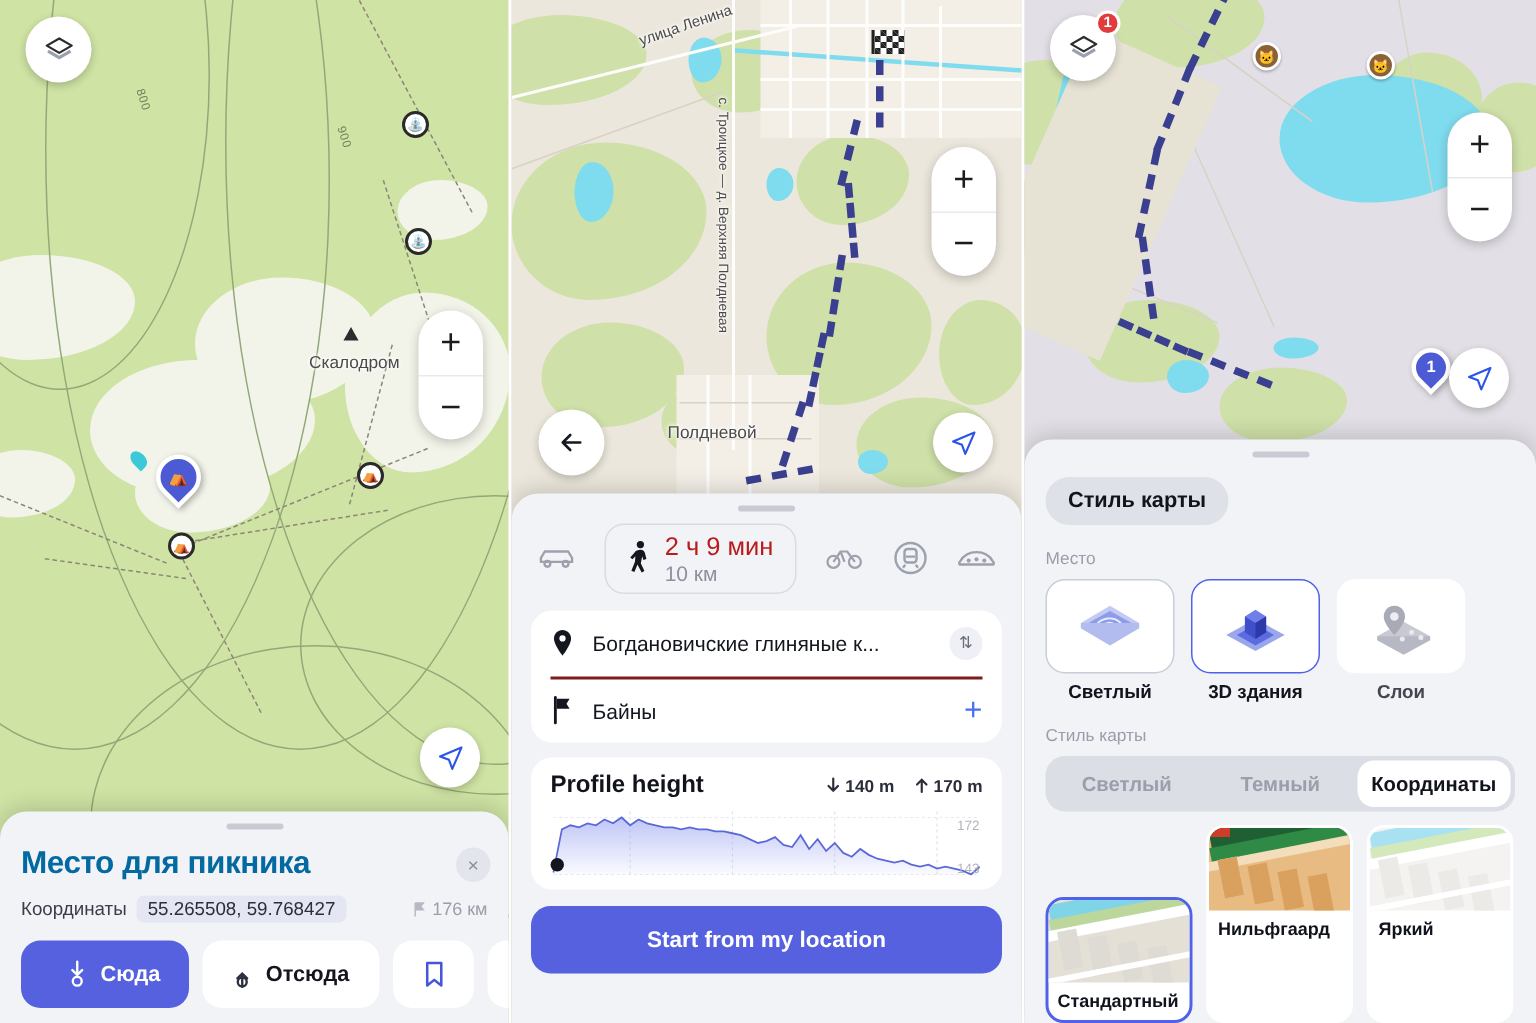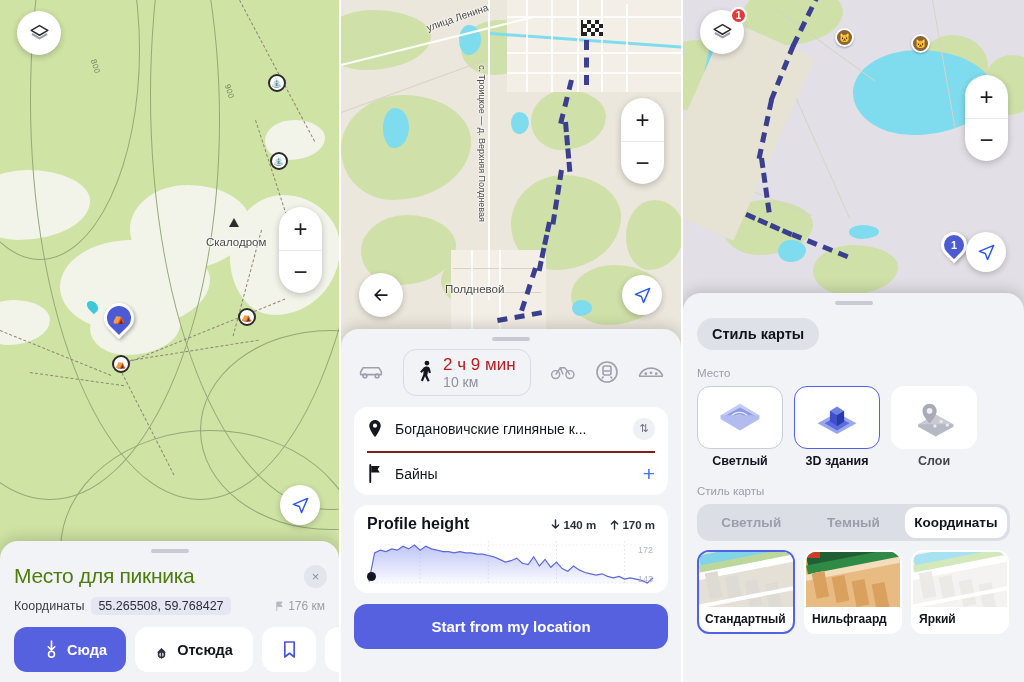--- a/index.html
+++ b/index.html
@@ -79,21 +79,21 @@
       border-left: 2px solid #222; }
 
   
   .sheet { position: absolute; left: 0; right: 0; bottom: 0; background: #f2f3f7;
            border-radius: 18px 18px 0 0; box-shadow: 0 -3px 14px rgba(0,0,0,.16); }
   .grabber { width: 38px; height: 4px; background: #c9cbd4; border-radius: 3px;
              margin: 8px auto 0; }
 
   
   .p1-sheet { padding: 0 14px 10px; }
-  .p1-title { font-size: 21px; font-weight: normal; color: #4d7c0f; margin: 11px 0 0; letter-spacing: -.3px; }
+  .p1-title { font-size: 21px; font-weight: bold; color: #0369a1; margin: 11px 0 0; letter-spacing: -.3px; }
   .close-btn { position: absolute; top: 24px; right: 12px; width: 23px; height: 23px;
                border-radius: 50%; background: #e3e5ec; color: #8c8f9c; font-size: 13px;
                display: flex; align-items: center; justify-content: center; }
   .coord-row { display: flex; align-items: center; margin-top: 9px; }
   .coord-label { font-size: 12.5px; color: #3b3e4a; }
   .coord-chip { font-size: 12.5px; color: #2c2f3a; background: #e4e7f3; border-radius: 5px;
                 padding: 2px 7px; margin-left: 7px; }
   .dist { margin-left: auto; font-size: 12px; color: #9b9eaa; display: flex; align-items: center; gap: 4px; }
   .p1-actions { display: flex; gap: 9px; margin-top: 12px; }
   .act { height: 45px; border-radius: 13px; background: #fff; display: flex;
@@ -152,21 +152,21 @@
   .layer-name.off { color: #43464f; }
 
   .themes { display: flex; background: #dcdee6; border-radius: 13px; padding: 3px; margin-top: 7px; }
   .theme { flex: 1; text-align: center; font-size: 13.5px; font-weight: bold; color: #9b9eab;
            padding: 8px 0; border-radius: 11px; }
   .theme.on { background: #fff; color: #11141d; }
 
   .styles { display: flex; gap: 9px; margin-top: 9px; }
   .style-card { width: 98px; background: #fff; border-radius: 12px; border: 2px solid transparent;
                 overflow: hidden; }
-  .style-card.on { border-color: #4f62e8; }
+  .style-card.on { border-color: #4f62e8; margin-top: 48px; }
   .style-thumb { height: 55px; position: relative; overflow: hidden; }
   .style-name { font-size: 12px; font-weight: bold; color: #11141d; padding: 5px 6px 6px; }
 
   .thumb-road { position: absolute; background: #fff; }
   .thumb-blk { position: absolute; background: #dedbd4; }
 </style>
 </head>
 <body>
 
 <div class="screens">

